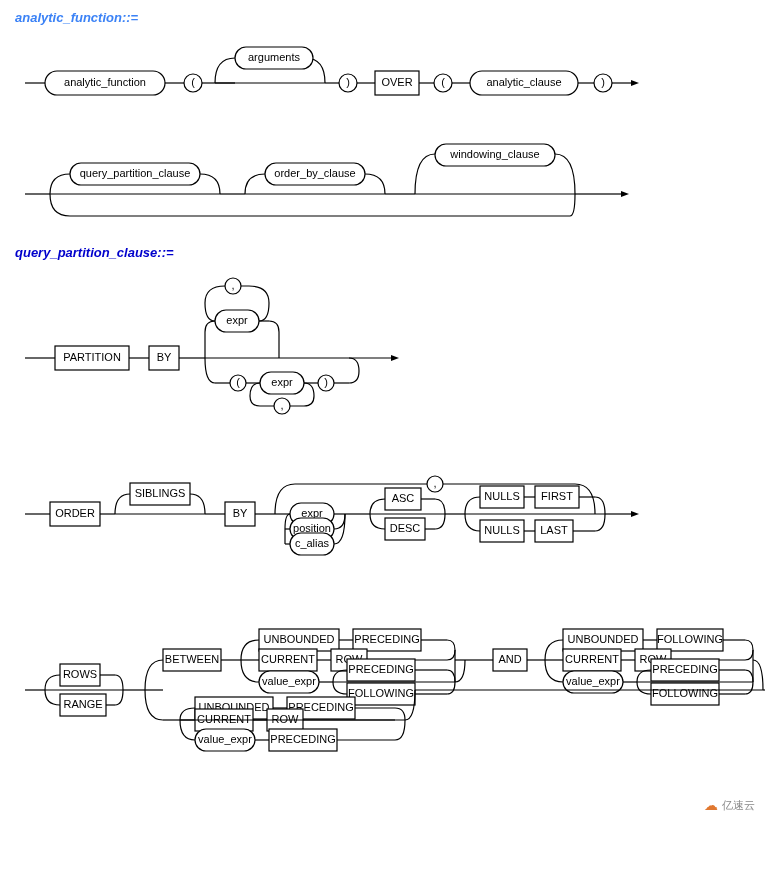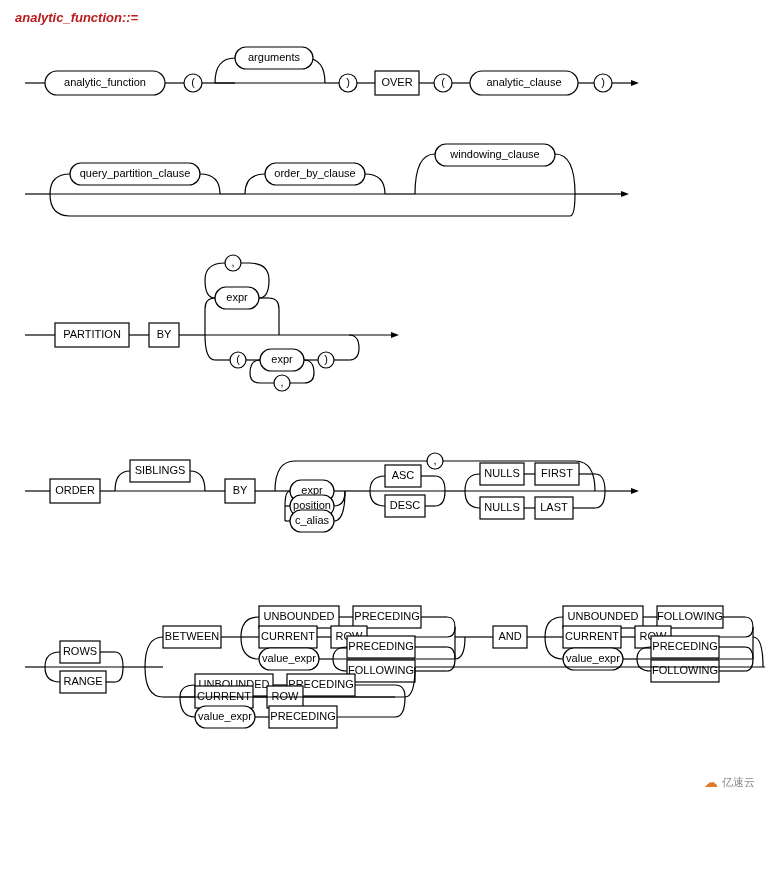--- a/index.html
+++ b/index.html
@@ -17,21 +17,21 @@
     }
     .section {
       margin-bottom: 18px;
       position: relative;
     }
     .section-title {
       font-style: italic;
       font-weight: bold;
       font-size: 13px;
       margin-bottom: 8px;
-      color: #b91c1c;
+      color: #3b82f6;
     }
     .section-title.blue {
       color: #0000cc;
     }
     .diagram-area {
       position: relative;
       width: 100%;
     }
     
     svg {
@@ -154,20 +154,21 @@
 
         <line x1="590" y1="60" x2="610" y2="60" class="rr-line"></line>
         <polygon points="606,57 614,60 606,63" class="rr-arrow"></polygon>
 
         <path d="M35,60 Q35,82 55,82 L555,82 Q560,82 560,60" class="rr-line" stroke-dasharray="none"></path>
       </svg>
     </div>
   </div>
 
   <div class="section">
+    <div class="section-title blue">query_partition_clause::=</div>
     <div class="diagram-area">
       <svg width="500" height="150">
 
         <line x1="10" y1="90" x2="40" y2="90" class="rr-line"></line>
 
         <rect x="40" y="78" width="74" height="24" class="rr-box"></rect>
         <text x="77" y="90" class="rr-text">PARTITION</text>
         <line x1="114" y1="90" x2="134" y2="90" class="rr-line"></line>
 
         <rect x="134" y="78" width="30" height="24" class="rr-box"></rect>

